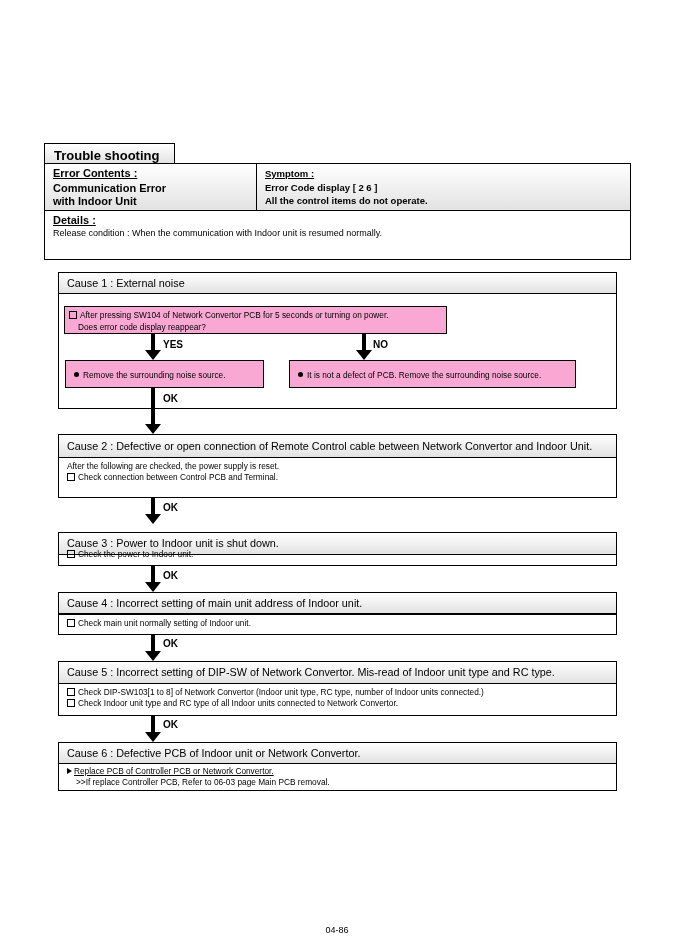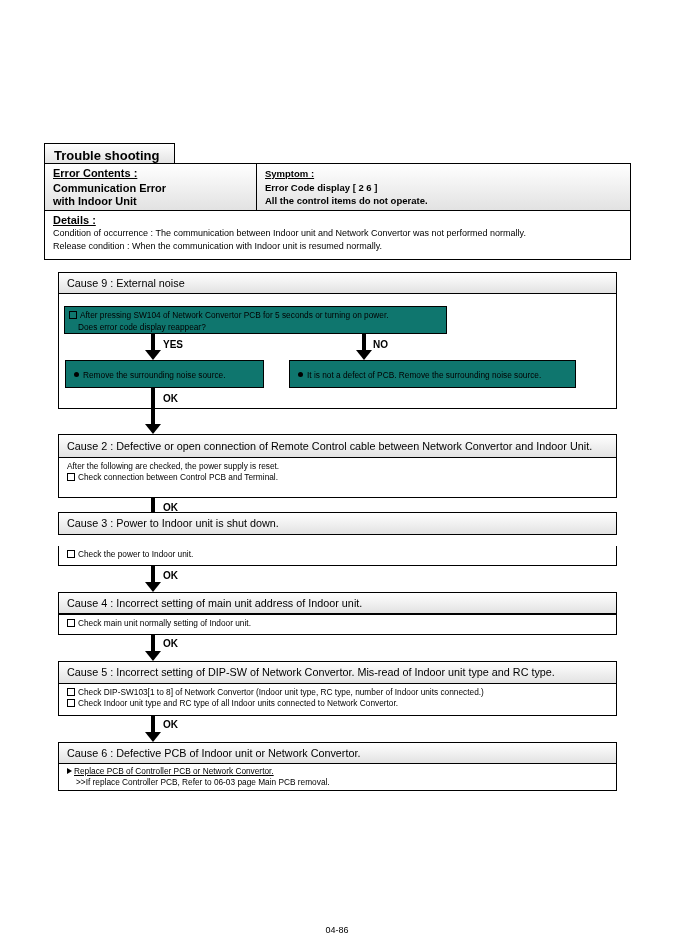--- a/index.html
+++ b/index.html
@@ -8,21 +8,21 @@
   .grad { background:linear-gradient(to bottom, #ffffff 0%, #e2e2e2 100%); }
   .tab { left:44px; top:143px; width:131px; height:21px; border:1px solid #000; border-bottom:none; font-size:13px; font-weight:bold; padding:4px 0 0 9px; }
   .hdr { left:44px; top:163px; width:587px; height:48px; border:1px solid #000; }
   .hdr-left { position:absolute; left:0; top:0; width:212px; height:100%; border-right:1px solid #000; padding:2px 0 0 8px; box-sizing:border-box; font-size:11px; font-weight:bold; }
   .hdr-right { position:absolute; left:212px; top:0; right:0; height:100%; padding:3px 0 0 8px; box-sizing:border-box; font-size:9.5px; font-weight:bold; }
   .u { text-decoration:underline; }
   .details { left:44px; top:210px; width:587px; height:50px; border:1px solid #000; border-top:none; padding:3px 0 0 8px; font-size:9px; line-height:13px; }
   .details .t { font-size:11px; font-weight:bold; text-decoration:underline; line-height:14px; }
   .cause-head { border:1px solid #000; font-size:10.8px; padding:4px 0 0 8px; }
   .cause-body { border:1px solid #000; border-top:none; font-size:8.3px; line-height:11px; padding:3px 0 8px 8px; }
-  .box { border:1px solid #000; background:#0f766e; font-size:8.3px; line-height:12px; }
+  .box { border:1px solid #000; background:#f9a8d4; font-size:8.3px; line-height:12px; }
   .chk { display:inline-block; width:6px; height:6px; border:1px solid #000; margin-right:3px; vertical-align:-1px; }
   .arrow { width:16px; }
   .arrow .shaft { position:absolute; left:6px; top:0; width:4px; background:#000; }
   .arrow .head { position:absolute; left:0; width:0; height:0; border-left:8px solid transparent; border-right:8px solid transparent; border-top:10px solid #000; }
   .lbl { font-size:10px; font-weight:bold; }
   .bullet { display:inline-block; width:5px; height:5px; background:#000; border-radius:50%; margin-right:4px; vertical-align:1px; }
   .tri { display:inline-block; width:0; height:0; border-top:3px solid transparent; border-bottom:3px solid transparent; border-left:5px solid #000; margin-right:2px; vertical-align:0px; }
   .pgnum { left:0; width:674px; top:925px; text-align:center; font-size:9px; }
 </style>
 </head>
@@ -38,25 +38,24 @@
   </div>
   <div class="hdr-right">
     <div class="u" style="line-height:13px">Symptom :</div>
     <div style="line-height:13px;margin-top:1px">Error Code display [ 2 6 ]</div>
     <div style="line-height:13px">All the control items do not operate.</div>
   </div>
 </div>
 
 <div class="abs details">
   <div class="t">Details :</div>
-  <div>Condition of occurrence : The communication between Indoor unit and Network Convertor was not performed normally.</div>
   <div>Release condition : When the communication with Indoor unit is resumed normally.</div>
 </div>
 
-<div class="abs cause-head grad" style="left:58px;top:272px;width:559px;height:22px;">Cause 9 : External noise</div>
+<div class="abs cause-head grad" style="left:58px;top:272px;width:559px;height:22px;">Cause 1 : External noise</div>
 <div class="abs" style="left:58px;top:293px;width:559px;height:116px;border:1px solid #000;border-top:none;"></div>
 
 <div class="abs box" style="left:64px;top:306px;width:383px;height:28px;padding:2px 0 0 4px;">
   <div><span class="chk"></span><span>After pressing SW104 of Network Convertor PCB for 5 seconds or turning on power.</span></div>
   <div style="padding-left:9px">Does error code display reappear?</div>
 </div>
 
 <div class="abs arrow" style="left:145px;top:334px;height:26px;">
   <div class="shaft" style="height:16px"></div>
     <div class="head" style="top:16px"></div>
@@ -86,21 +85,21 @@
 <div class="abs cause-body" style="left:58px;top:458px;width:559px;height:40px;">
   <div>After the following are checked, the power supply is reset.</div>
   <div><span class="chk"></span><span>Check connection between Control PCB and Terminal.</span></div>
 </div>
 <div class="abs arrow" style="left:145px;top:498px;height:26px;">
   <div class="shaft" style="height:16px"></div>
     <div class="head" style="top:16px"></div>
 </div>
 <div class="abs lbl" style="left:163px;top:502px;">OK</div>
 
-<div class="abs cause-head grad" style="left:58px;top:512px;width:559px;height:23px;">Cause 3 : Power to Indoor unit is shut down.</div>
+<div class="abs cause-head grad" style="left:58px;top:532px;width:559px;height:23px;">Cause 3 : Power to Indoor unit is shut down.</div>
 <div class="abs cause-body" style="left:58px;top:546px;width:559px;height:20px;">
   <div><span class="chk"></span><span>Check the power to Indoor unit.</span></div>
 </div>
 <div class="abs arrow" style="left:145px;top:566px;height:26px;">
   <div class="shaft" style="height:16px"></div>
     <div class="head" style="top:16px"></div>
 </div>
 <div class="abs lbl" style="left:163px;top:570px;">OK</div>
 
 <div class="abs cause-head grad" style="left:58px;top:592px;width:559px;height:23px;border-bottom:2px solid #000;">Cause 4 : Incorrect setting of main unit address of Indoor unit.</div>

